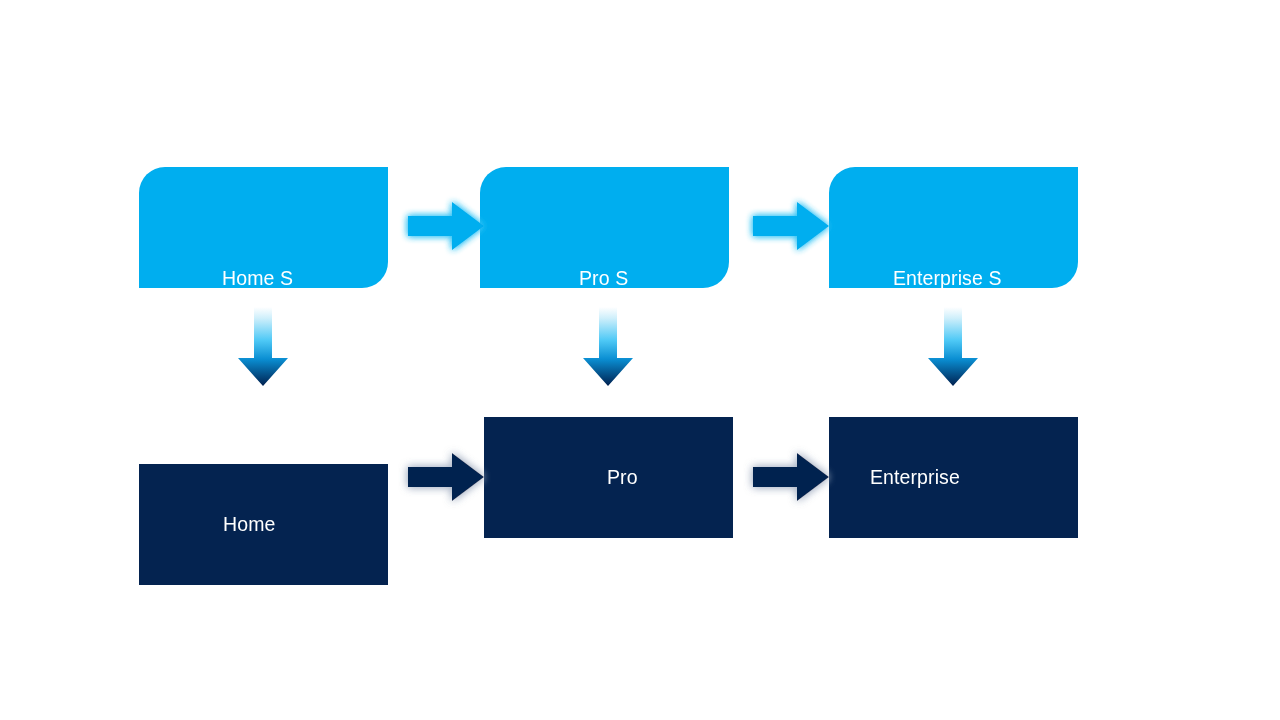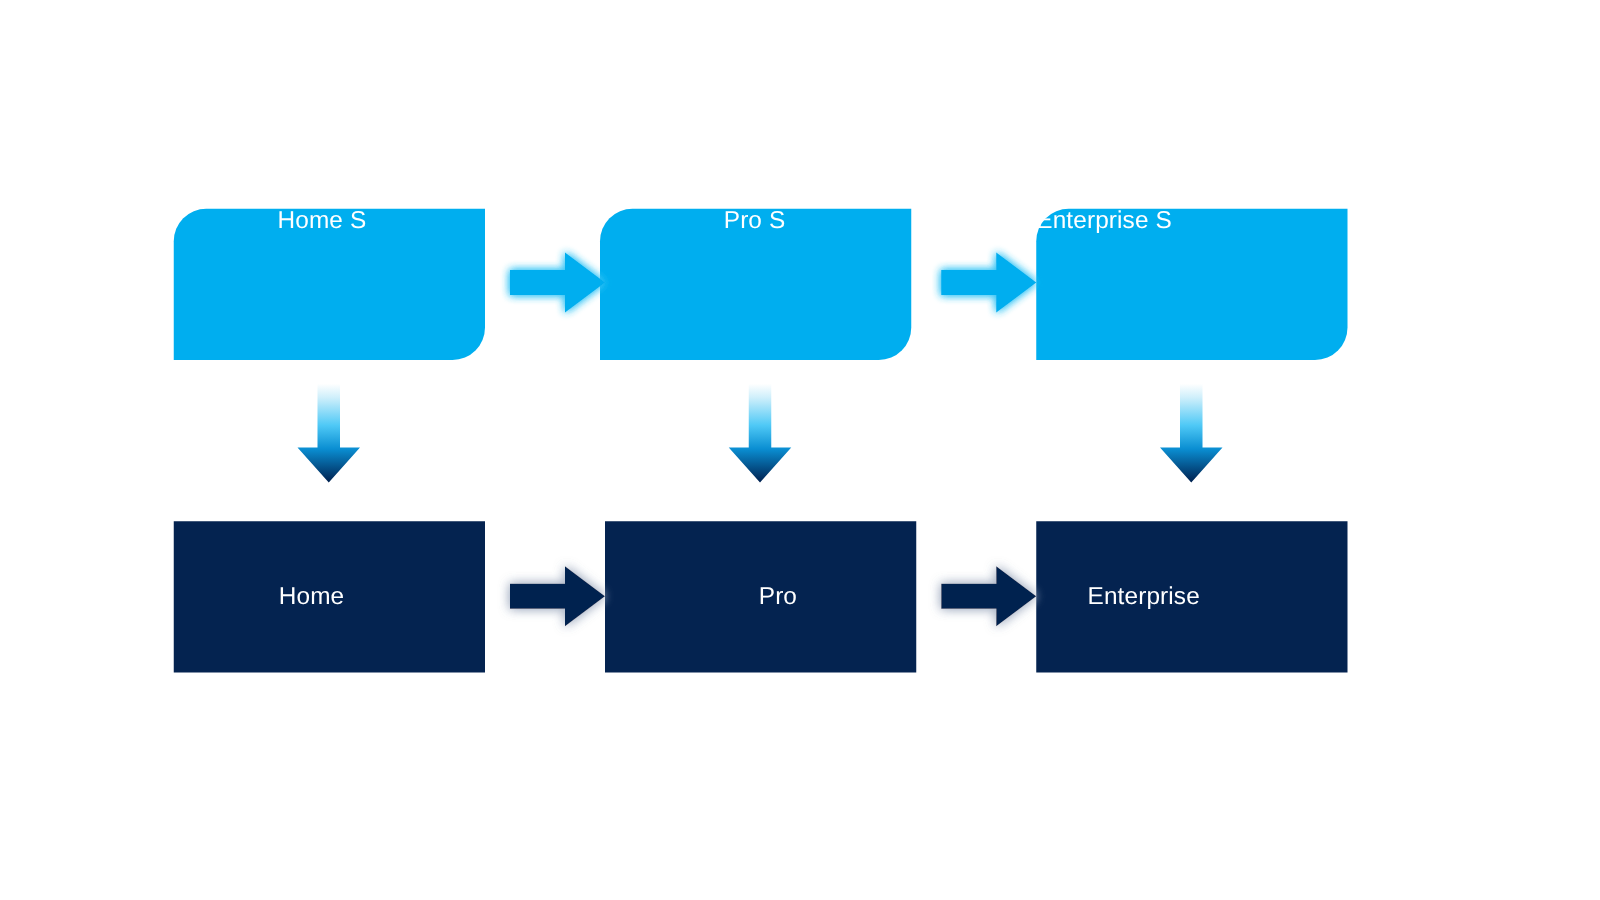--- a/index.html
+++ b/index.html
@@ -22,59 +22,59 @@
   }
 
   
   .tile-top {
     position: absolute;
     top: 167px;
     height: 121px;
     background: #00AEEF;
     border-radius: 26px 0 26px 0;
     display: flex;
-    align-items: flex-start;
+    align-items: flex-end;
     box-sizing: border-box;
   }
   .tile-top .tile-label {
     color: #ffffff;
     font-size: 19.5px;
     font-weight: 400;
     letter-spacing: 0.1px;
     white-space: nowrap;
     line-height: 1;
   }
   #tile-top-1 { left: 139px; width: 249px; }
   #tile-top-2 { left: 480px; width: 249px; }
   #tile-top-3 { left: 829px; width: 249px; }
 
   #tile-top-1 .tile-label { padding-left: 83px; }
   #tile-top-2 .tile-label { padding-left: 99px; }
-  #tile-top-3 .tile-label { }
+  #tile-top-3 .tile-label { padding-left: 64px; }
 
   
   .tile-bottom {
     position: absolute;
     top: 417px;
     height: 121px;
     background: #042350;
     border-radius: 0;
     display: flex;
     align-items: center;
     box-sizing: border-box;
   }
   .tile-bottom .tile-label {
     color: #ffffff;
     font-size: 19.5px;
     font-weight: 400;
     letter-spacing: 0.1px;
     white-space: nowrap;
     line-height: 1;
   }
-  #tile-bottom-1 { left: 139px; width: 249px; }
+  #tile-bottom-1 { left: 139px; width: 249px; margin-top: 47px; }
   #tile-bottom-2 { left: 484px; width: 249px; padding-left: 25px; }
   #tile-bottom-3 { left: 829px; width: 249px; }
 
   #tile-bottom-1 .tile-label { padding-left: 84px; }
   #tile-bottom-2 .tile-label { padding-left: 98px; }
   #tile-bottom-3 .tile-label { padding-left: 41px; }
 
   
   .arrow-h {
     position: absolute;

